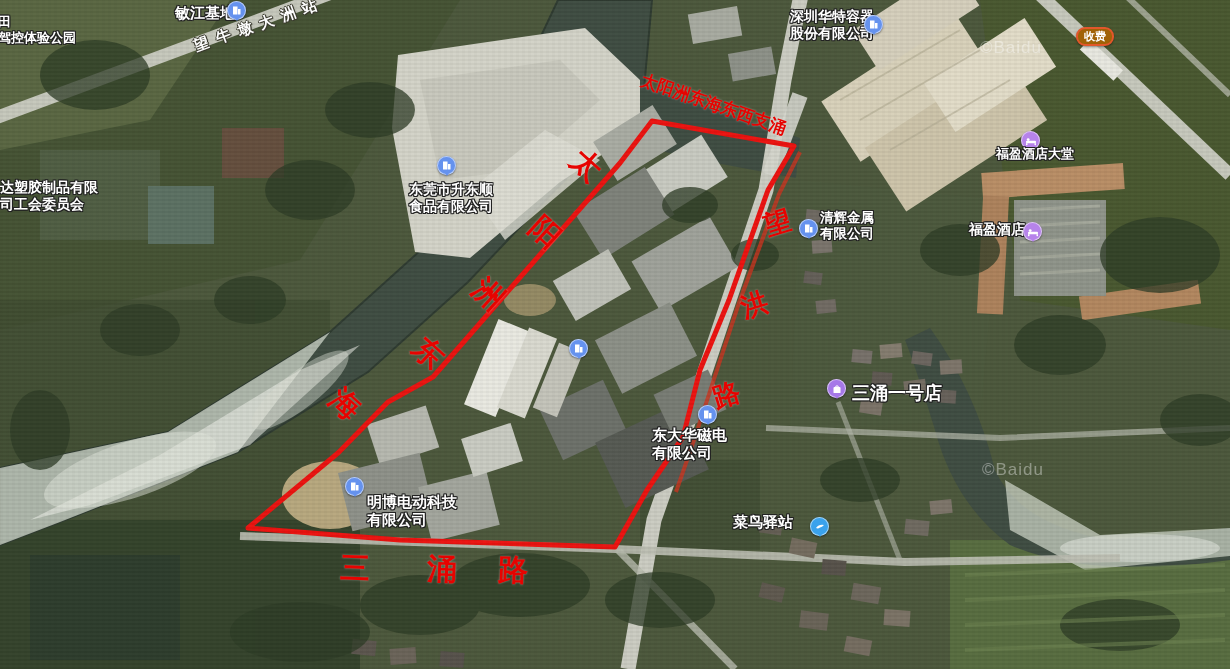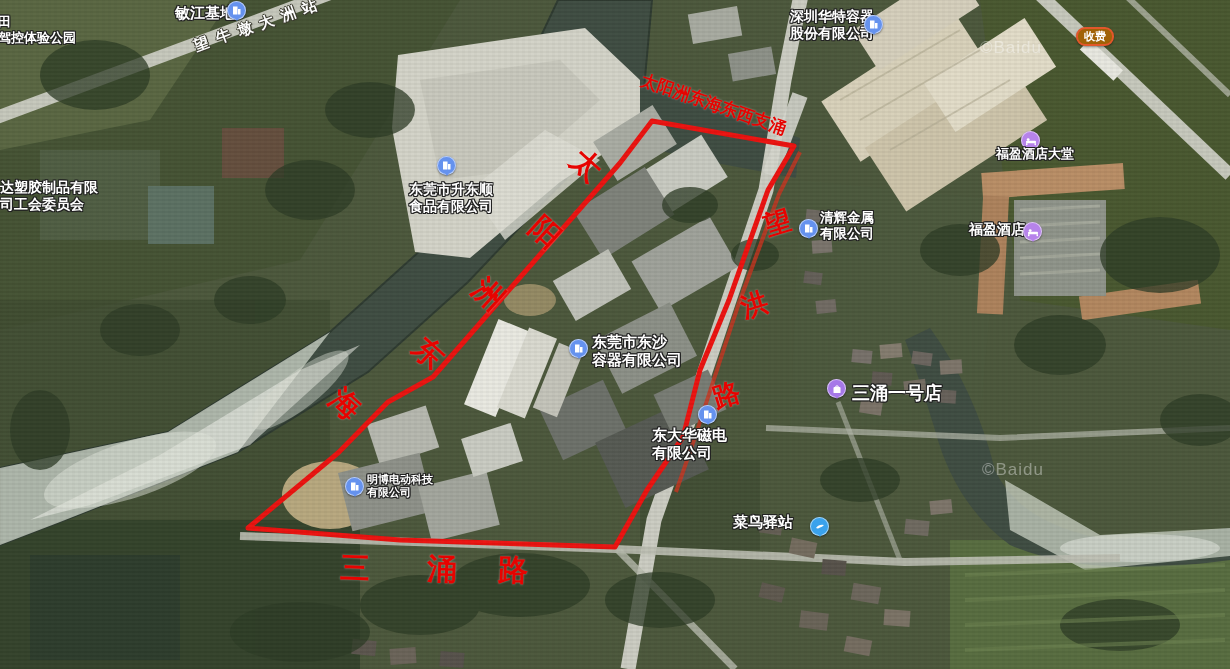--- a/index.html
+++ b/index.html
@@ -287,24 +287,20 @@
     <div>清辉金属</div>
     <div>有限公司</div>
   </div>
 
   <span class="poi-icon" style="--c:#6592ee;left:569px;top:339px">
     <svg width="11" height="11" viewBox="0 0 11 11">
         <rect x="2" y="1.5" width="4.5" height="8" fill="#fff"></rect>
         <rect x="7" y="4" width="2.5" height="5.5" fill="#fff"></rect>
       </svg>
   </span>
-  <div class="poi-text" style="left:592px;top:333px;font-size:15px">
-    <div>东莞市东沙</div>
-    <div>容器有限公司</div>
-  </div>
 
   <span class="poi-icon" style="--c:#a678e8;left:827px;top:379px">
     <svg width="12" height="12" viewBox="0 0 12 12">
         <rect x="2.5" y="4" width="7" height="6.5" rx="1" fill="#fff"></rect>
         <path d="M4.5 4.3 Q6 1.2 7.5 4.3" stroke="#fff" fill="none" stroke-width="1.1"></path>
       </svg>
   </span>
   <div class="poi-text" style="left:852px;top:381px;font-size:18px">三涌一号店</div>
 
   <span class="poi-icon" style="--c:#6592ee;left:698px;top:405px">
@@ -317,21 +313,21 @@
     <div>东大华磁电</div>
     <div>有限公司</div>
   </div>
 
   <span class="poi-icon" style="--c:#6592ee;left:345px;top:477px">
     <svg width="11" height="11" viewBox="0 0 11 11">
         <rect x="2" y="1.5" width="4.5" height="8" fill="#fff"></rect>
         <rect x="7" y="4" width="2.5" height="5.5" fill="#fff"></rect>
       </svg>
   </span>
-  <div class="poi-text" style="left:367px;top:473px;font-size:11px">
+  <div class="poi-text" style="left:367px;top:493px;font-size:15px">
     <div>明博电动科技</div>
     <div>有限公司</div>
   </div>
 
   <div class="poi-text" style="left:733px;top:513px;font-size:15px">菜鸟驿站</div>
   <span class="poi-icon" style="--c:#3aa2ec;left:810px;top:517px">
     <svg width="12" height="12" viewBox="0 0 12 12">
         <path d="M2 7 Q5 3 10 4 Q8 6 6 6.5 Q4 8 2 7 Z" fill="#fff"></path>
       </svg>
   </span>

